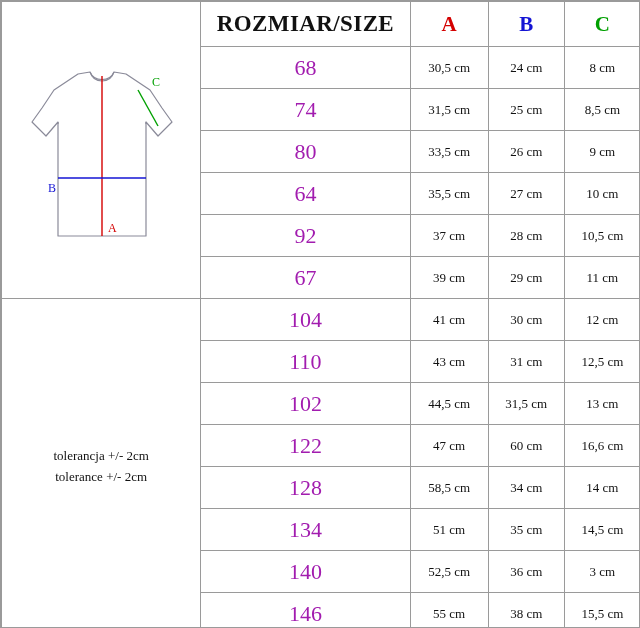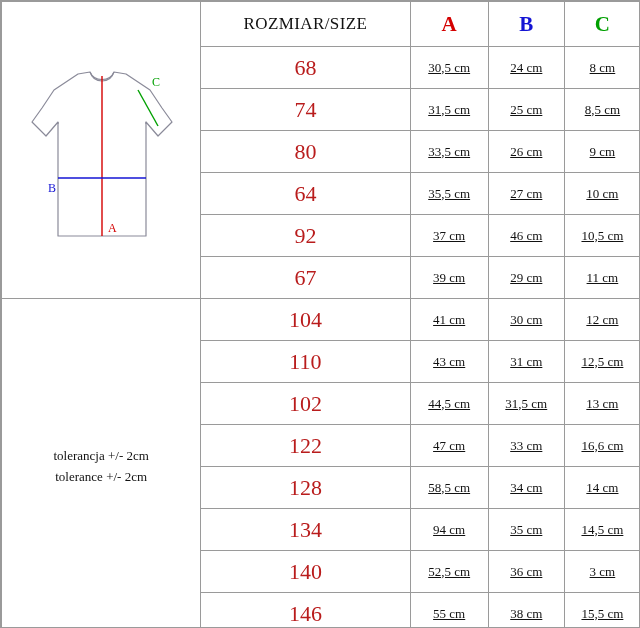--- a/index.html
+++ b/index.html
@@ -33,45 +33,44 @@
     vertical-align: middle;
   }
   
   col.c-img   { width: 199px; }
   col.c-size  { width: 209px; }
   col.c-a     { width: 78px; }
   col.c-b     { width: 76px; }
   col.c-c     { width: 76px; }
 
   .hdr-size {
-    font-size: 17px;
-    font-weight: normal;
+    font-size: 23px;
+    font-weight: bold;
     letter-spacing: 0.4px;
     color: #111;
     height: 44px;
   }
   .hdr-letter {
     font-size: 21px;
     font-weight: bold;
     height: 44px;
   }
   .hdr-a { color: #d40000; }
   .hdr-b { color: #1414d4; }
   .hdr-c { color: #00a000; }
 
   .cell-size {
     font-size: 22px;
     height: 41px;
-    color: #b91c1c;
+    color: #a21caf;
   }
   .cell-meas {
     font-size: 13px;
     height: 41px;
     color: #111;
-    text-decoration: underline;
   }
 
   .img-cell {
     vertical-align: top;
   }
   .tol-cell {
     vertical-align: middle;
     font-size: 13px;
     line-height: 1.55;
     color: #111;
@@ -149,21 +148,21 @@
       </tr>
       <tr>
         <td class="cell-size">64</td>
         <td class="cell-meas">35,5 cm</td>
         <td class="cell-meas">27 cm</td>
         <td class="cell-meas">10 cm</td>
       </tr>
       <tr>
         <td class="cell-size">92</td>
         <td class="cell-meas">37 cm</td>
-        <td class="cell-meas">46 cm</td>
+        <td class="cell-meas">28 cm</td>
         <td class="cell-meas">10,5 cm</td>
       </tr>
       <tr>
         <td class="cell-size">67</td>
         <td class="cell-meas">39 cm</td>
         <td class="cell-meas">29 cm</td>
         <td class="cell-meas">11 cm</td>
       </tr>
 
       <tr>
@@ -184,32 +183,32 @@
       </tr>
       <tr>
         <td class="cell-size">102</td>
         <td class="cell-meas">44,5 cm</td>
         <td class="cell-meas">31,5 cm</td>
         <td class="cell-meas">13 cm</td>
       </tr>
       <tr>
         <td class="cell-size">122</td>
         <td class="cell-meas">47 cm</td>
-        <td class="cell-meas">33 cm</td>
+        <td class="cell-meas">60 cm</td>
         <td class="cell-meas">16,6 cm</td>
       </tr>
       <tr>
         <td class="cell-size">128</td>
         <td class="cell-meas">58,5 cm</td>
         <td class="cell-meas">34 cm</td>
         <td class="cell-meas">14 cm</td>
       </tr>
       <tr>
         <td class="cell-size">134</td>
-        <td class="cell-meas">94 cm</td>
+        <td class="cell-meas">51 cm</td>
         <td class="cell-meas">35 cm</td>
         <td class="cell-meas">14,5 cm</td>
       </tr>
       <tr>
         <td class="cell-size">140</td>
         <td class="cell-meas">52,5 cm</td>
         <td class="cell-meas">36 cm</td>
         <td class="cell-meas">3 cm</td>
       </tr>
       <tr>

